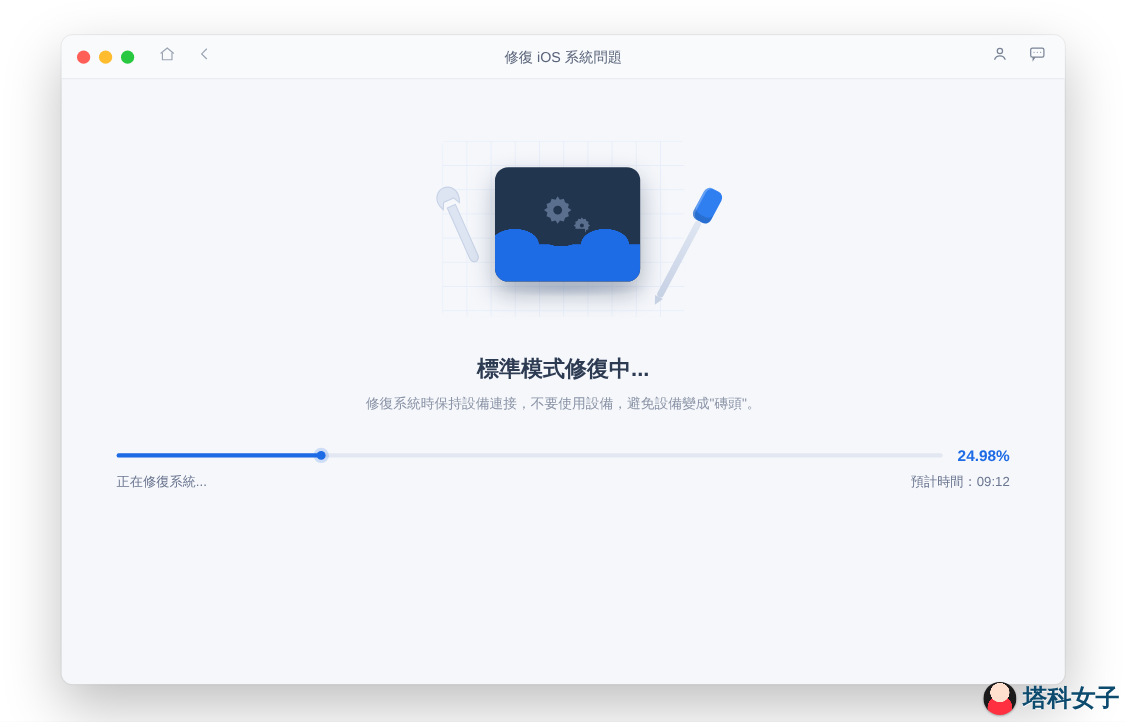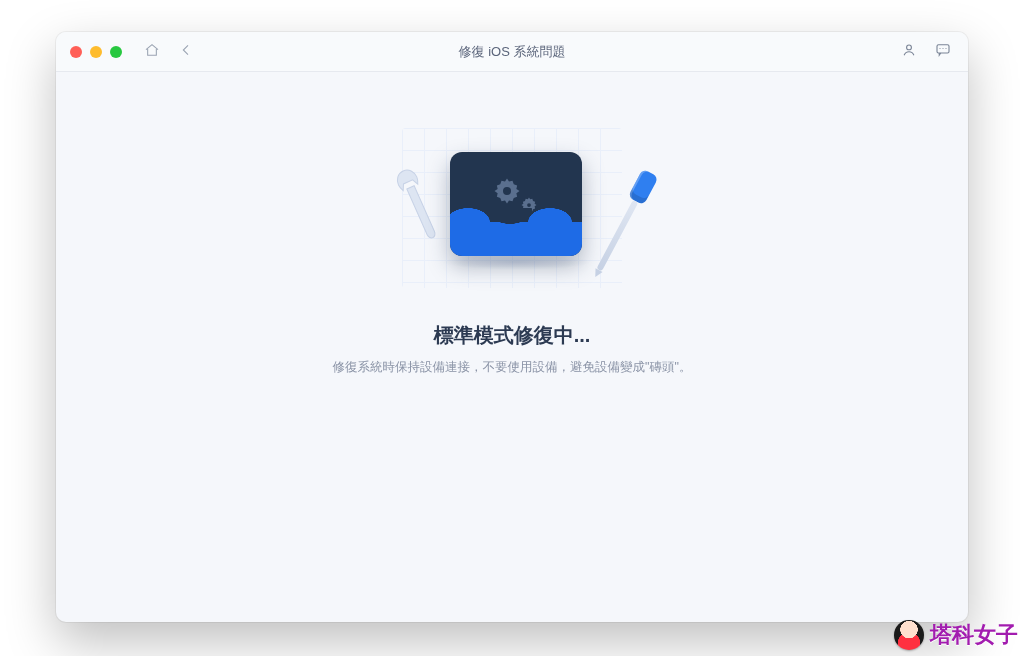--- a/index.html
+++ b/index.html
@@ -100,21 +100,21 @@
     width: 8px; height: 8px; border-radius: 50%;
     background: #1e6be6; box-shadow: 0 0 0 3px rgba(30,107,230,.18);
   }
   .pct { margin-left: 14px; color: #1e6be6; font-weight: 700; font-size: 14px; }
   .below-row { display: flex; justify-content: space-between; margin-top: 8px; font-size: 12px; color: #6b7690; }
 
   
   .watermark {
     position: absolute; right: 6px; bottom: 6px;
     display: flex; align-items: center; gap: 6px;
-    font-weight: 800; font-size: 22px; color: #a21caf;
+    font-weight: 800; font-size: 22px; color: #0c4a6e;
     text-shadow: 0 1px 0 #fff;
   }
   .watermark .avatar {
     width: 30px; height: 30px; border-radius: 50%;
     background: radial-gradient(circle at 50% 32%, #ffe0cf 0 34%, transparent 35%),
                 radial-gradient(circle at 50% 78%, #ff3040 0 40%, transparent 41%),
                 #1b1b1b;
     box-shadow: 0 1px 2px rgba(0,0,0,.3);
   }
 </style>
@@ -181,20 +181,34 @@
         <div class="handle"></div>
         <div class="shaft"></div>
         <div class="tip"></div>
       </div>
       <div class="shadow-ellipse"></div>
     </div>
 
     <div class="heading">標準模式修復中...</div>
     <div class="subtext">修復系統時保持設備連接，不要使用設備，避免設備變成"磚頭"。</div>
 
+    <div class="progress-block">
+      <div class="bar-row">
+        <div class="bar-track">
+          <div class="bar-fill" style="width:24.98%"></div>
+        </div>
+        <span class="pct">24.98%</span>
+      </div>
+      <div class="below-row">
+        <span>正在修復系統...</span>
+        <span>
+          <span>預計時間：</span><span>09:12</span>
+        </span>
+      </div>
+    </div>
 
   </div>
 </div>
 
 <div class="watermark">
   <div class="avatar"></div>
   <span>塔科女子</span>
 </div>
 
 </body></html>

